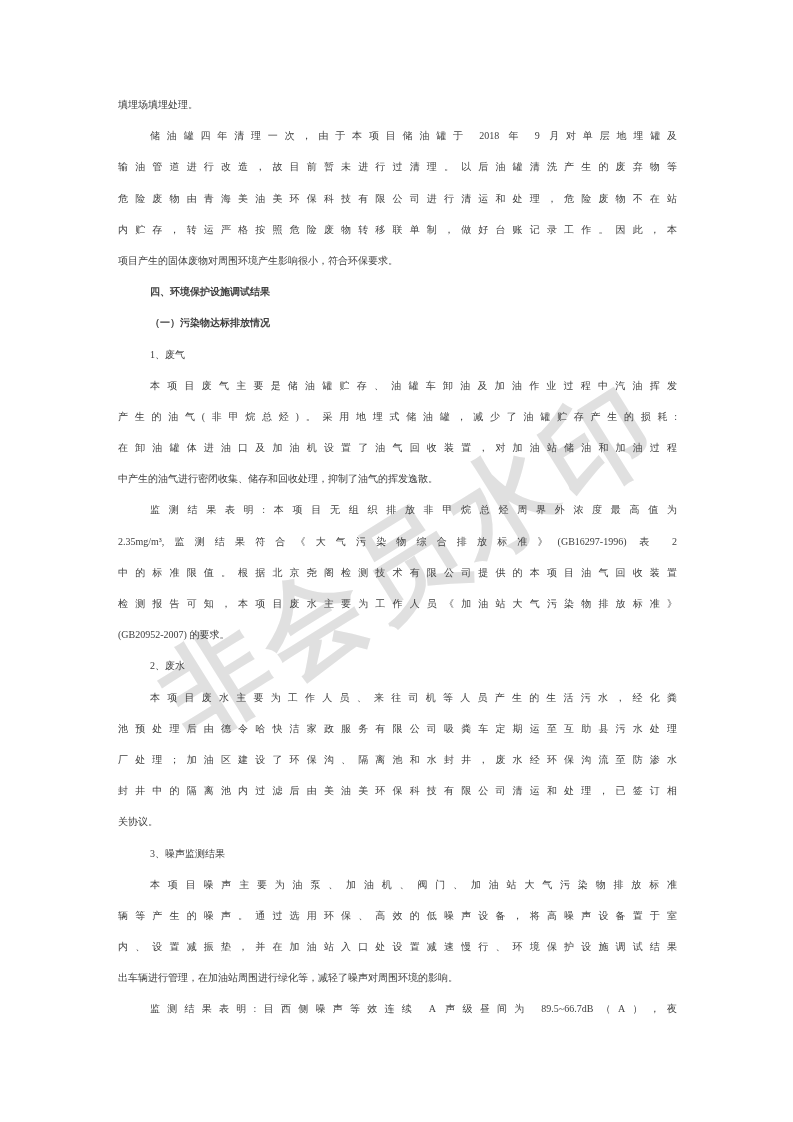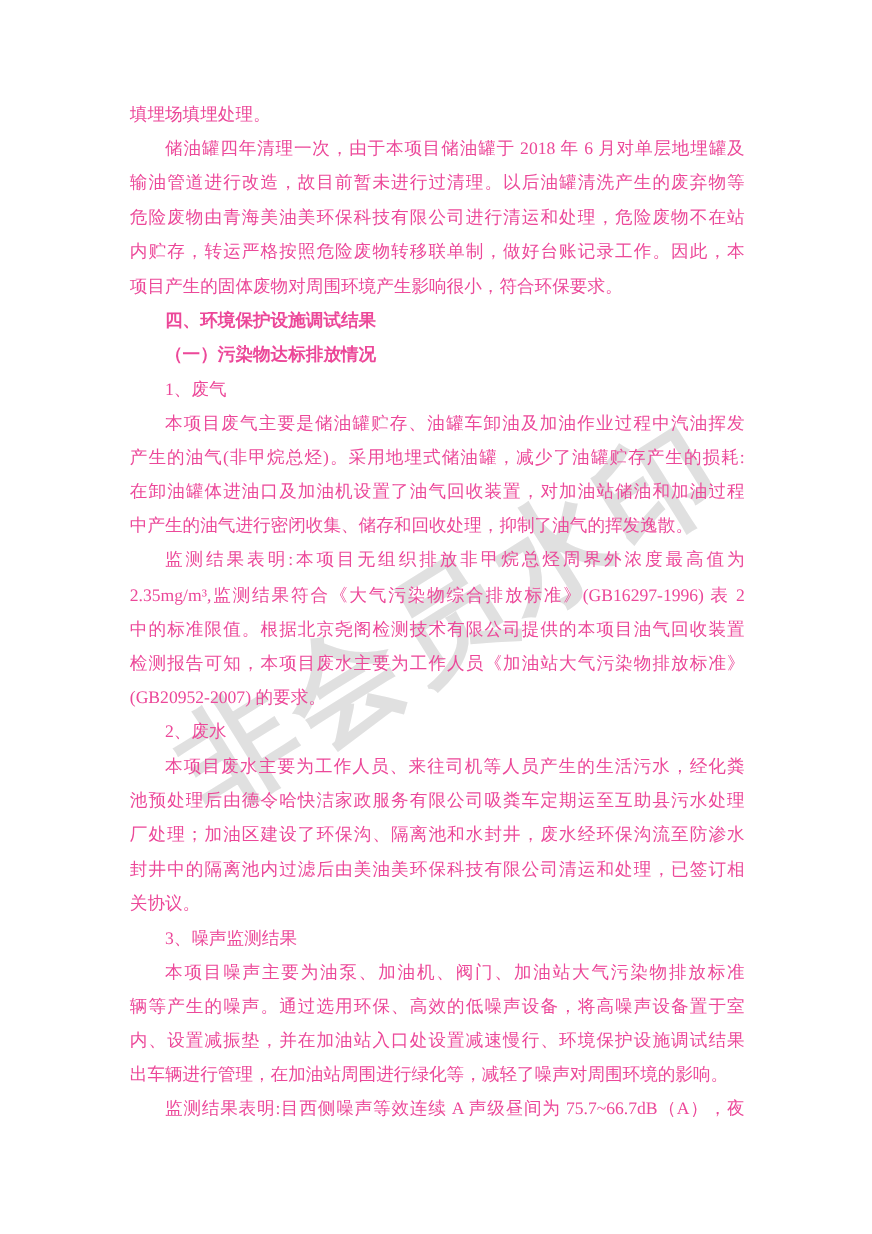--- a/index.html
+++ b/index.html
@@ -27,22 +27,22 @@
     user-select: none;
     font-weight: bold;
   }
   
   .doc {
     position: absolute;
     left: 118px;
     top: 89px;
     width: 559px;
     z-index: 1;
-    color: #ec4899;
-    font-size: 16px;
+    color: #404040;
+    font-size: 10px;
     line-height: 31.2px;
   }
   .line {
     height: 31.2px;
     white-space: nowrap;
     text-align: left;
   }
   
   .line.j {
     white-space: normal;
@@ -55,21 +55,21 @@
   
   .line.b { font-weight: bold; font-family: Liberation Serif, serif; }
 </style>
 </head>
 <body>
 
 <div class="watermark">非会员水印</div>
 
 <div class="doc">
   <div class="line">填埋场填埋处理。</div>
-  <div class="line ind j">储油罐四年清理一次，由于本项目储油罐于 2018 年 6 月对单层地埋罐及</div>
+  <div class="line ind j">储油罐四年清理一次，由于本项目储油罐于 2018 年 9 月对单层地埋罐及</div>
   <div class="line j">输油管道进行改造，故目前暂未进行过清理。以后油罐清洗产生的废弃物等</div>
   <div class="line j">危险废物由青海美油美环保科技有限公司进行清运和处理，危险废物不在站</div>
   <div class="line j">内贮存，转运严格按照危险废物转移联单制，做好台账记录工作。因此，本</div>
   <div class="line">项目产生的固体废物对周围环境产生影响很小，符合环保要求。</div>
   <div class="line ind b">四、环境保护设施调试结果</div>
   <div class="line ind b">（一）污染物达标排放情况</div>
   <div class="line ind">1、废气</div>
   <div class="line ind j">本项目废气主要是储油罐贮存、油罐车卸油及加油作业过程中汽油挥发</div>
   <div class="line j">产生的油气(非甲烷总烃)。采用地埋式储油罐，减少了油罐贮存产生的损耗:</div>
   <div class="line j">在卸油罐体进油口及加油机设置了油气回收装置，对加油站储油和加油过程</div>
@@ -83,14 +83,14 @@
   <div class="line ind j">本项目废水主要为工作人员、来往司机等人员产生的生活污水，经化粪</div>
   <div class="line j">池预处理后由德令哈快洁家政服务有限公司吸粪车定期运至互助县污水处理</div>
   <div class="line j">厂处理；加油区建设了环保沟、隔离池和水封井，废水经环保沟流至防渗水</div>
   <div class="line j">封井中的隔离池内过滤后由美油美环保科技有限公司清运和处理，已签订相</div>
   <div class="line">关协议。</div>
   <div class="line ind">3、噪声监测结果</div>
   <div class="line ind j">本项目噪声主要为油泵、加油机、阀门、加油站大气污染物排放标准</div>
   <div class="line j">辆等产生的噪声。通过选用环保、高效的低噪声设备，将高噪声设备置于室</div>
   <div class="line j">内、设置减振垫，并在加油站入口处设置减速慢行、环境保护设施调试结果</div>
   <div class="line">出车辆进行管理，在加油站周围进行绿化等，减轻了噪声对周围环境的影响。</div>
-  <div class="line ind j">监测结果表明:目西侧噪声等效连续 A 声级昼间为 75.7~66.7dB（A），夜</div>
+  <div class="line ind j">监测结果表明:目西侧噪声等效连续 A 声级昼间为 89.5~66.7dB（A），夜</div>
 </div>
 
 </body></html>

